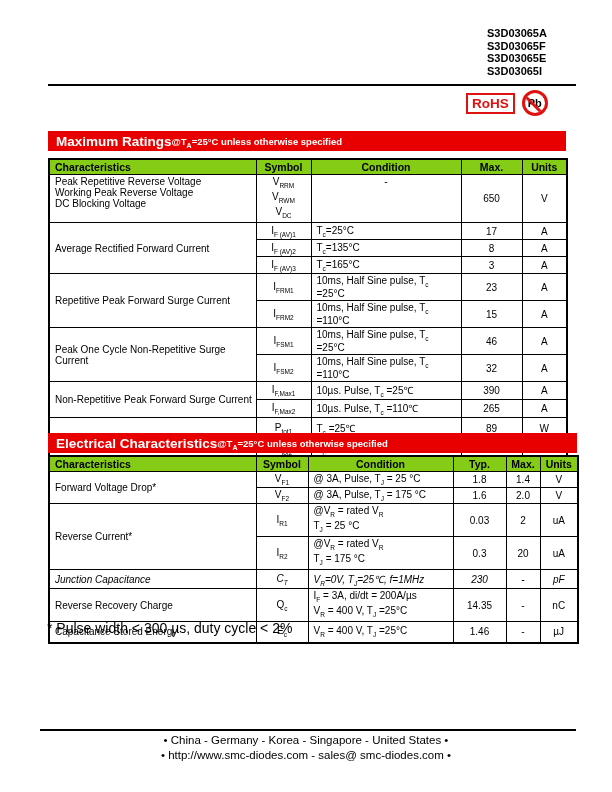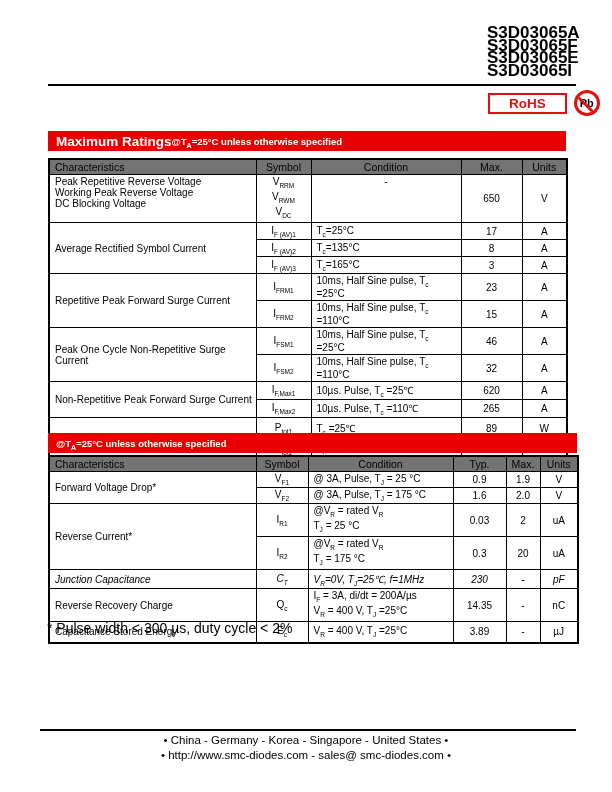--- a/index.html
+++ b/index.html
@@ -10,36 +10,35 @@
     margin: 0 auto;
     background: #ffffff;
     font-family: "Liberation Sans", sans-serif;
     color: #000;
     overflow: hidden;
   }
 
   
   .part-numbers {
     position: absolute; left: 487px; top: 27px;
-    font-size: 17px; font-weight: bold; line-height: 12.5px;
+    font-size: 11px; font-weight: bold; line-height: 12.5px;
   }
   .logo-wrap { position: absolute; left: 50px; top: 38px; width: 128px; }
   .logo-svg { display: block; }
   .logo-tagline {
     font-size: 6.5px; letter-spacing: 3.2px; color: #4a4a4a;
     font-weight: bold; margin-top: 1px; padding-left: 10px;
   }
   .header-rule { position: absolute; left: 48px; top: 84px; width: 528px; height: 2px; background: #000; }
   .doc-info { position: absolute; left: 48px; top: 89px; font-size: 11px; font-weight: bold; line-height: 13px; }
   .badges { position: absolute; left: 466px; top: 90px; display: flex; align-items: center; gap: 7px; }
   .rohs-badge {
     border: 2px solid #e01111; color: #e01111; font-weight: bold;
-    font-size: 13.5px; padding: 0 19px; line-height: 17px; height: 21px;
+    font-size: 13.5px; padding: 0 4px; line-height: 17px; height: 21px;
     font-family: "Liberation Sans", sans-serif;
-    margin-left: 22px;
   }
   .pb-badge {
     position: relative; width: 26px; height: 26px; border: 3px solid #e01111;
     border-radius: 50%; display: flex; align-items: center; justify-content: center;
     font-size: 11px; font-weight: bold; color: #000; overflow: hidden;
   }
   .pb-badge .slash {
     position: absolute; left: 50%; top: -3px; width: 3px; height: 32px;
     background: #e01111; transform: translateX(-50%) rotate(-45deg);
   }
@@ -55,21 +54,21 @@
   .bar-sub { font-size: 9.5px; font-weight: bold; margin-top: 2px; }
   .bar-sub sub { font-size: 7px; }
 
   
   table { border-collapse: collapse; table-layout: fixed; position: absolute; left: 48px; background: #fff; }
   .t-max { top: 158px; width: 518px; }
   .t-elec { top: 455px; width: 529px; }
   table, td, th { border: 1px solid #000; }
   table { border-width: 2px; }
   th {
-    background: #737373; font-size: 10.5px; font-weight: normal;
+    background: #84cc16; font-size: 10.5px; font-weight: bold;
     text-align: center; height: 14px; padding: 1px 2px;
   }
   th.left { text-align: left; padding-left: 5px; }
   td { font-size: 10px; padding: 1px 3px; vertical-align: middle; }
   td.char { text-align: left; padding-left: 5px; }
   td.sym { text-align: center; }
   td.cond { text-align: left; padding-left: 5px; }
   td.num { text-align: center; }
   td.topv { vertical-align: top; }
   sub { font-size: 6.5px; }
@@ -148,21 +147,21 @@
           <div class="cell-line">V<sub>RRM</sub></div>
           <div class="cell-line">V<sub>RWM</sub></div>
           <div class="cell-line">V<sub>DC</sub></div>
         </td>
         <td class="num topv">-</td>
         <td class="num">650</td>
         <td class="num">V</td>
       </tr>
 
       <tr class="ra">
-        <td class="char" rowspan="3">Average Rectified Symbol Current</td>
+        <td class="char" rowspan="3">Average Rectified Forward Current</td>
         <td class="sym">I<sub>F (AV)1</sub></td>
         <td class="cond">T<sub>c</sub>=25°C</td>
         <td class="num">17</td>
         <td class="num">A</td>
       </tr>
       <tr class="ra">
         <td class="sym">I<sub>F (AV)2</sub></td>
         <td class="cond">T<sub>c</sub>=135°C</td>
         <td class="num">8</td>
         <td class="num">A</td>
@@ -199,21 +198,21 @@
         <td class="sym">I<sub>FSM2</sub></td>
         <td class="cond">10ms, Half Sine pulse, T<sub>c</sub> =110°C</td>
         <td class="num">32</td>
         <td class="num">A</td>
       </tr>
 
       <tr class="rc">
         <td class="char" rowspan="2">Non-Repetitive Peak Forward Surge Current</td>
         <td class="sym">I<sub>F,Max1</sub></td>
         <td class="cond">10µs. Pulse, T<sub>c</sub> =25℃</td>
-        <td class="num">620</td>
+        <td class="num">390</td>
         <td class="num">A</td>
       </tr>
       <tr class="rc">
         <td class="sym">I<sub>F,Max2</sub></td>
         <td class="cond">10µs. Pulse, T<sub>c</sub> =110℃</td>
         <td class="num">265</td>
         <td class="num">A</td>
       </tr>
 
       <tr class="rp">
@@ -240,20 +239,21 @@
       <tr class="rc">
         <td class="sym"></td>
         <td class="cond">6-32 Screw</td>
         <td class="num">8.8</td>
         <td class="num">bf-in</td>
       </tr>
     </tbody>
   </table>
 
   <div class="section-bar bar-elec">
+    <span class="bar-title">Electrical Characteristics</span>
       <span class="bar-sub">@T<sub>A</sub>=25°C unless otherwise specified</span>
   </div>
 
   <table class="t-elec">
     <colgroup>
         <col style="width:207px">
         <col style="width:52px">
         <col style="width:145px">
         <col style="width:53px">
         <col style="width:34px">
@@ -267,22 +267,22 @@
         <th>Typ.</th>
         <th>Max.</th>
         <th>Units</th>
       </tr>
     </thead>
     <tbody>
       <tr class="r1">
         <td class="char" rowspan="2">Forward Voltage Drop*</td>
         <td class="sym">V<sub>F1</sub></td>
         <td class="cond">@ 3A, Pulse, T<sub>J</sub> = 25 °C</td>
-        <td class="num">0.9</td>
-        <td class="num">1.9</td>
+        <td class="num">1.8</td>
+        <td class="num">1.4</td>
         <td class="num">V</td>
       </tr>
       <tr class="r1">
         <td class="sym">V<sub>F2</sub></td>
         <td class="cond">@ 3A, Pulse, T<sub>J</sub> = 175 °C</td>
         <td class="num">1.6</td>
         <td class="num">2.0</td>
         <td class="num">V</td>
       </tr>
 
@@ -326,21 +326,21 @@
         </td>
         <td class="num">14.35</td>
         <td class="num">-</td>
         <td class="num">nC</td>
       </tr>
 
       <tr class="r4">
         <td class="char">Capacitance Stored Energy</td>
         <td class="sym">E<sub>c</sub></td>
         <td class="cond">V<sub>R</sub> = 400 V, T<sub>J</sub> =25°C</td>
-        <td class="num">3.89</td>
+        <td class="num">1.46</td>
         <td class="num">-</td>
         <td class="num">µJ</td>
       </tr>
     </tbody>
   </table>
 
   <div class="footnote">*  Pulse width &lt; 300 µs,  duty cycle &lt; 2%</div>
 
   <div class="footer-line"></div>
   <div class="footer-text l2">• http://www.smc-diodes.com  -  sales@ smc-diodes.com •</div>

